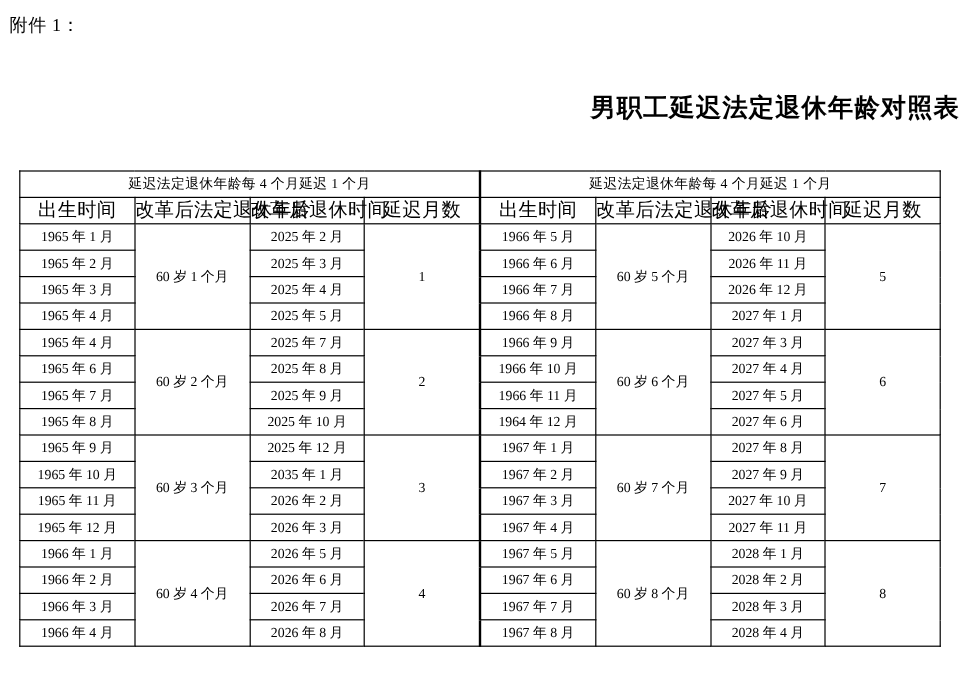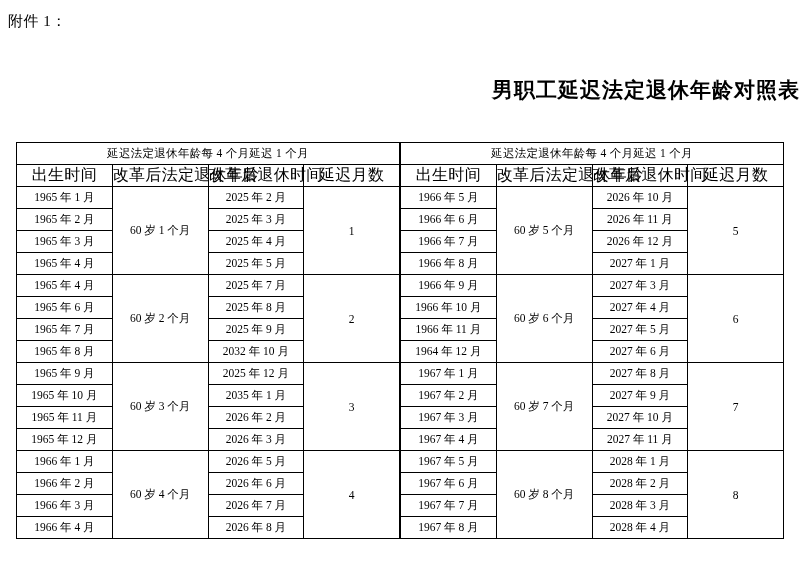--- a/index.html
+++ b/index.html
@@ -130,21 +130,21 @@
         <tr>
           <td>1965 年 6 月</td>
           <td>2025 年 8 月</td>
         </tr>
         <tr>
           <td>1965 年 7 月</td>
           <td>2025 年 9 月</td>
         </tr>
         <tr>
           <td>1965 年 8 月</td>
-          <td>2032 年 10 月</td>
+          <td>2025 年 10 月</td>
         </tr>
 
         <tr>
           <td>1965 年 9 月</td>
           <td rowspan="4">60 岁 3 个月</td>
           <td>2025 年 12 月</td>
           <td rowspan="4">3</td>
         </tr>
         <tr>
           <td>1965 年 10 月</td>

